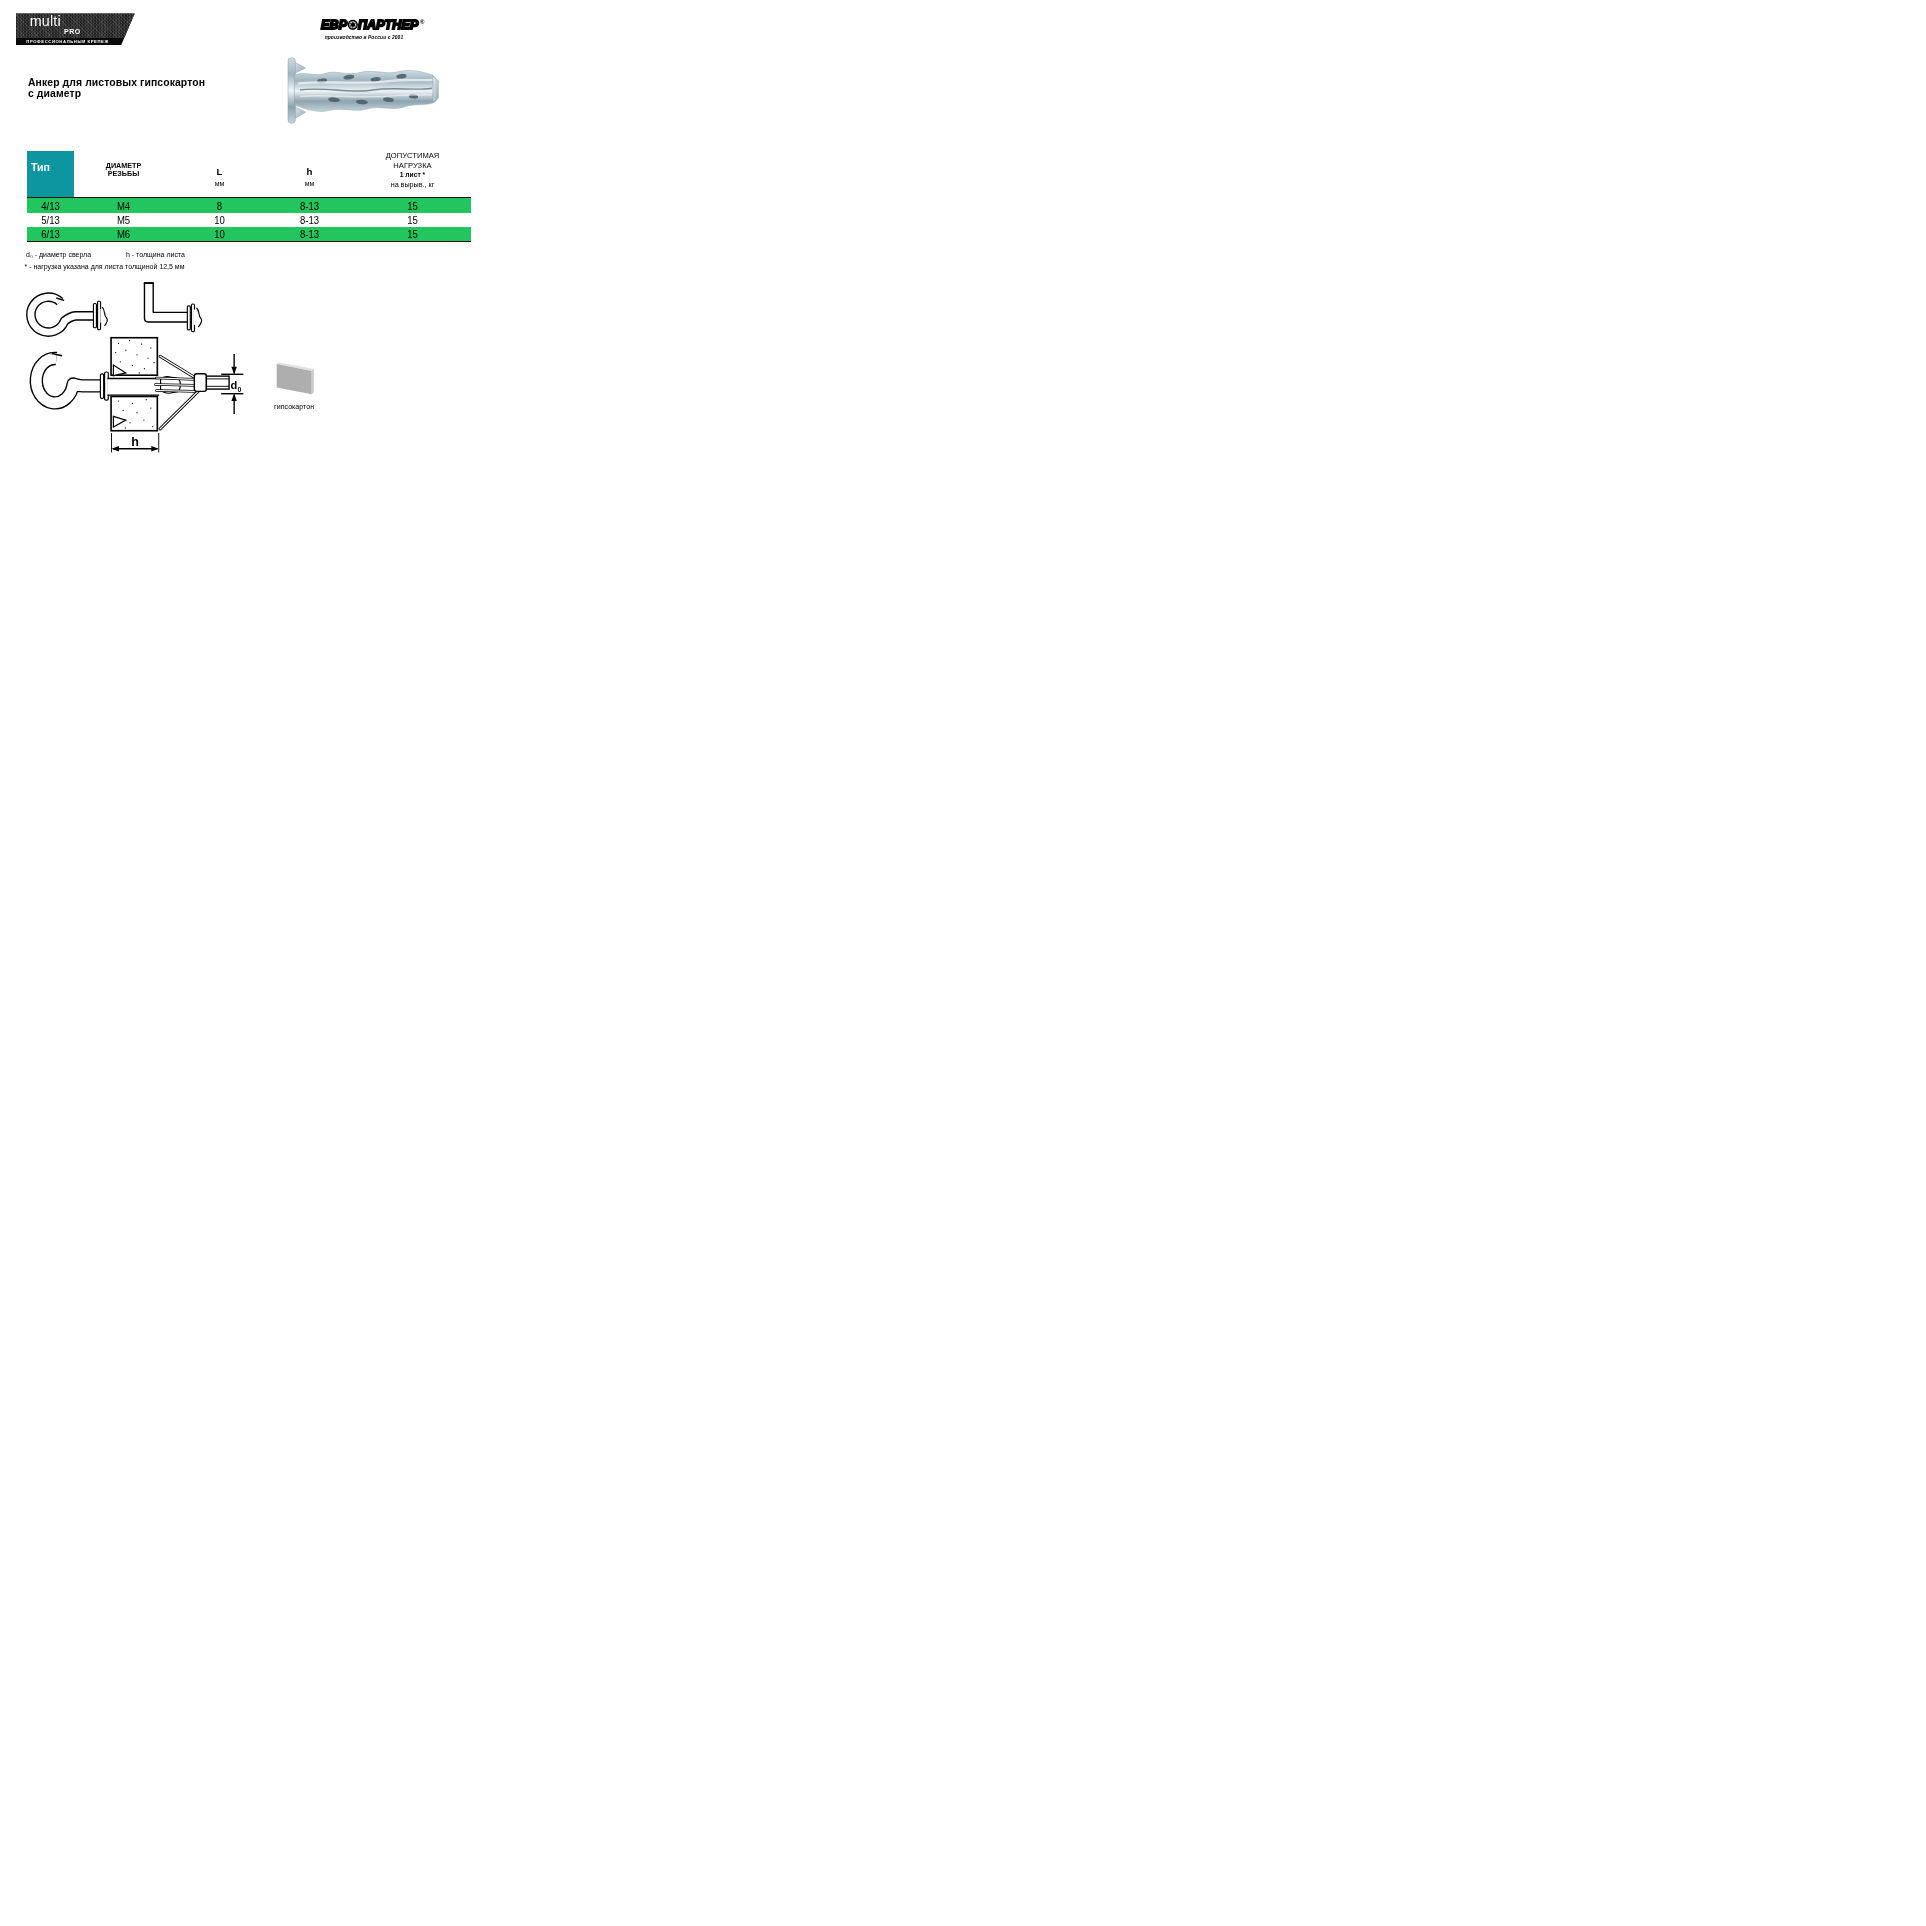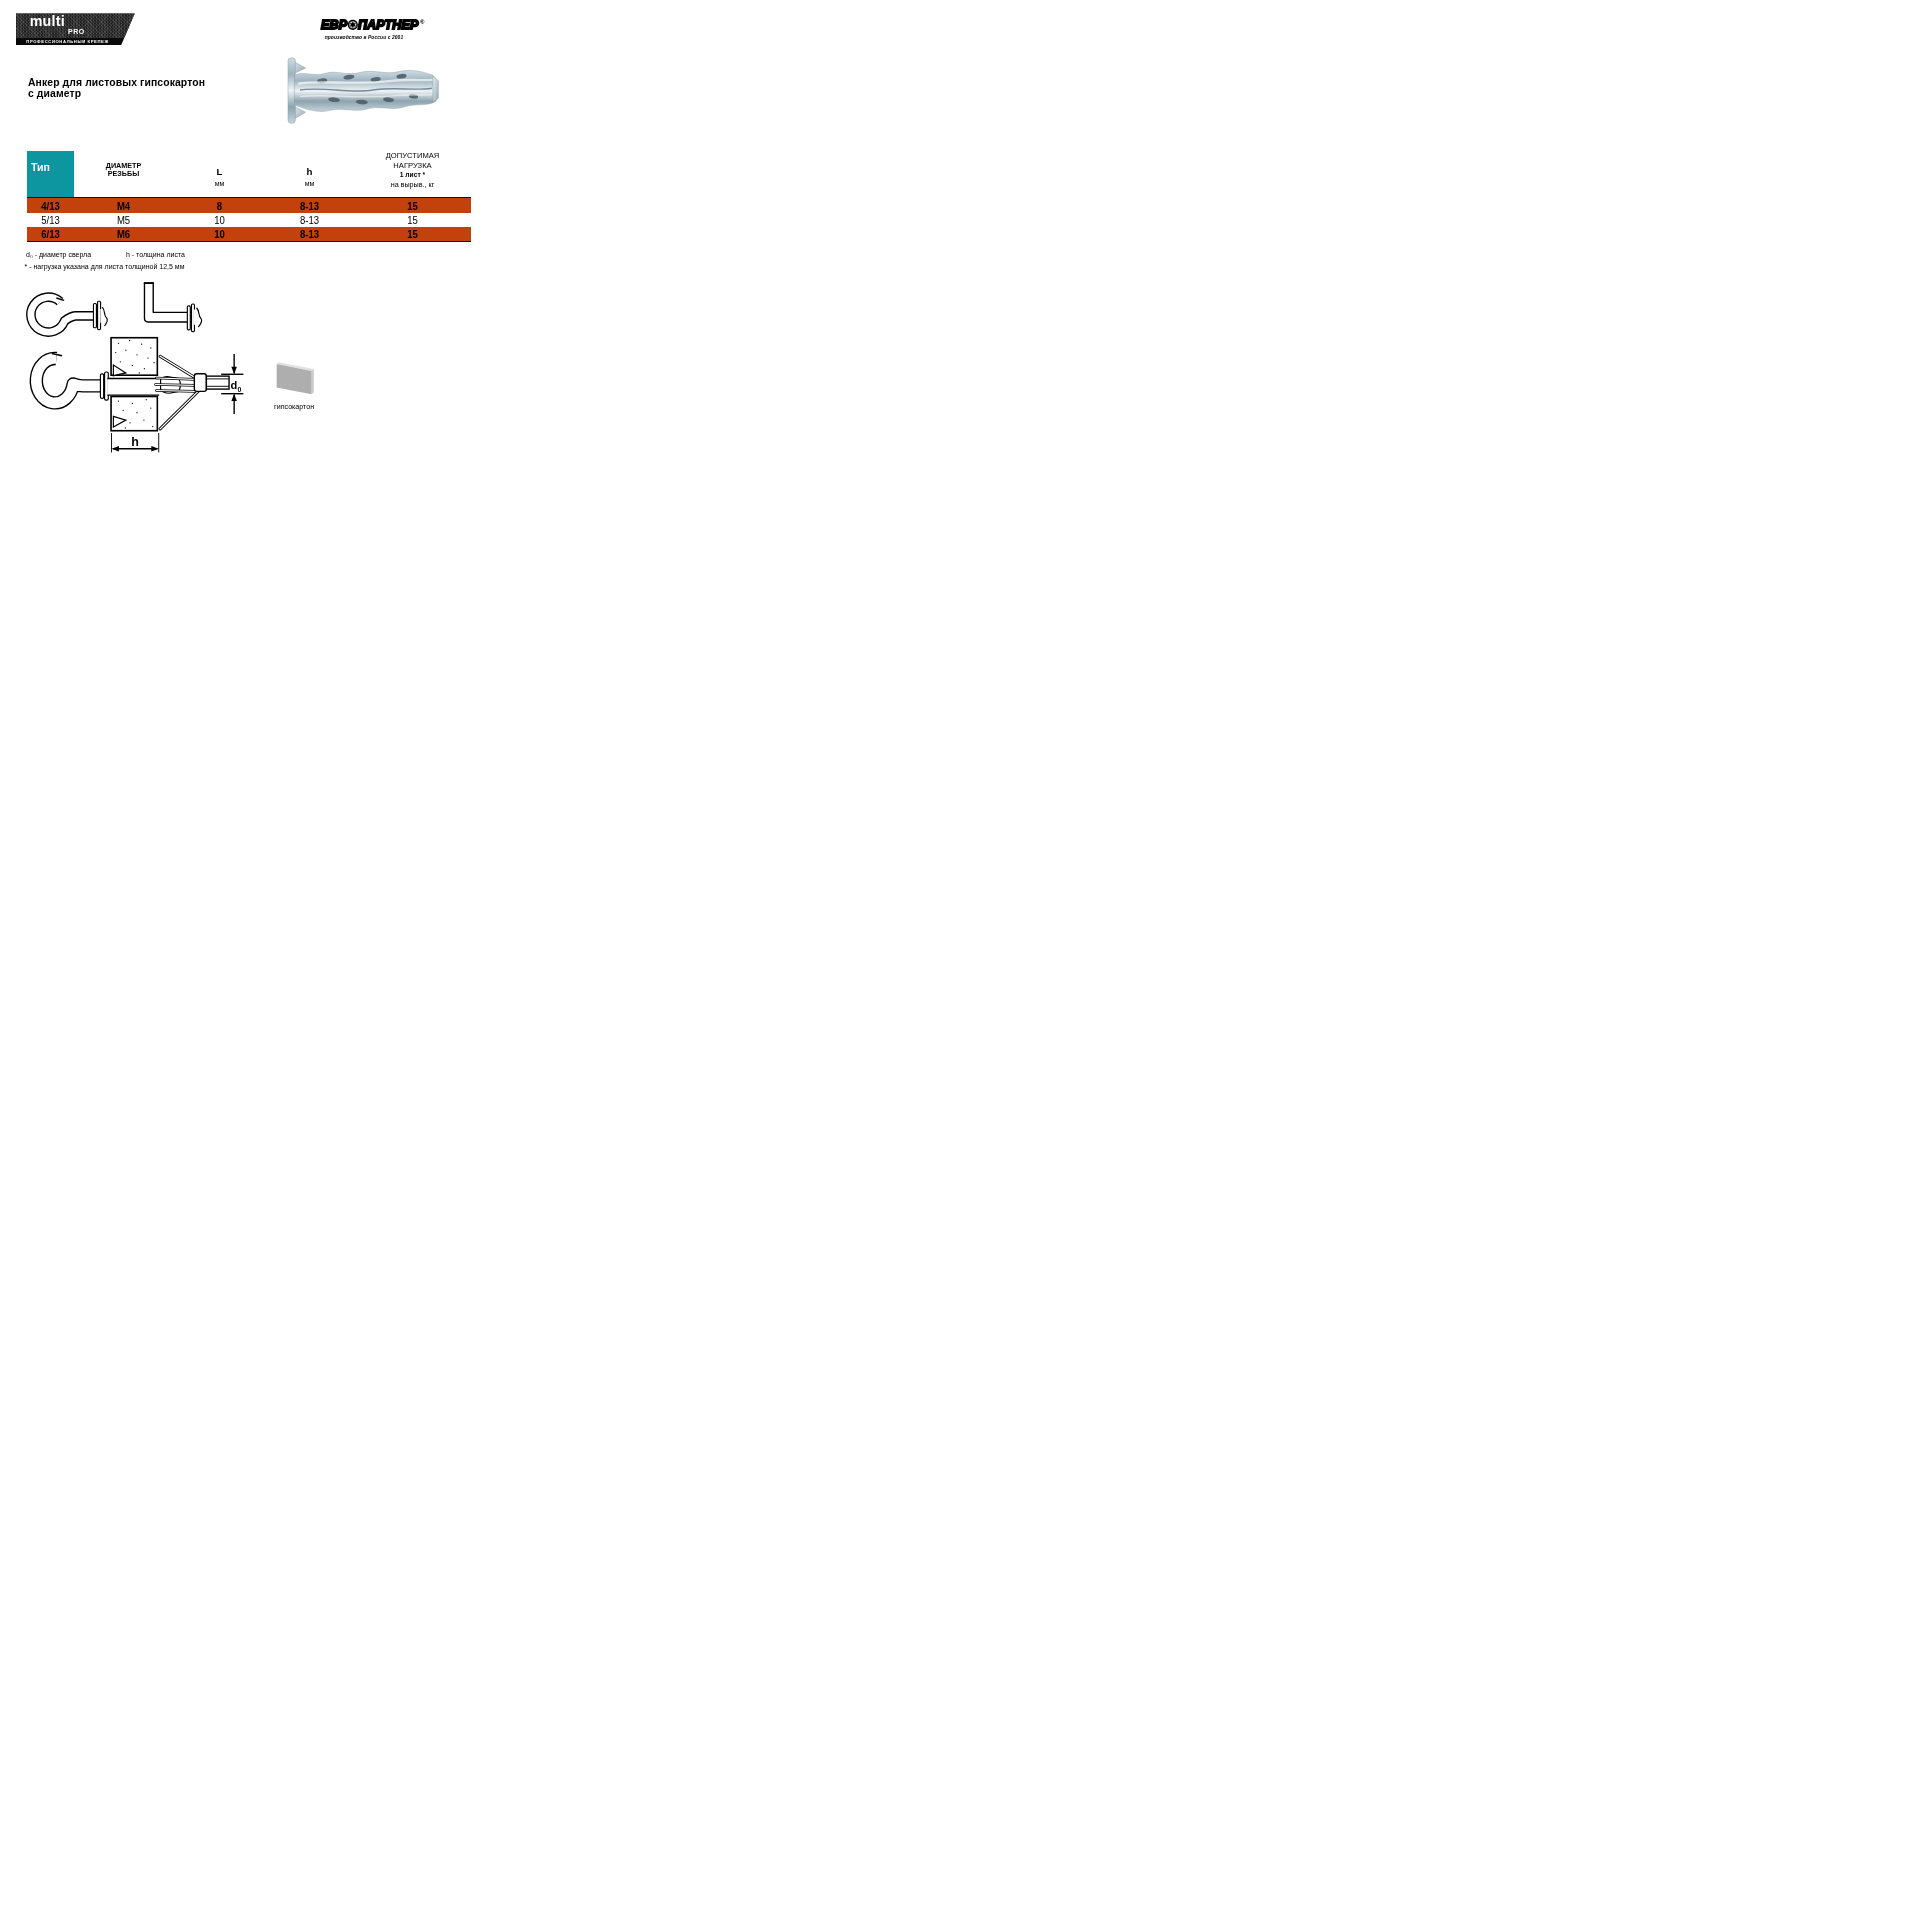--- a/index.html
+++ b/index.html
@@ -9,21 +9,21 @@
 
   
   .mlogo{left:15.7px;top:13.4px;width:119px;height:32px;
          clip-path:polygon(0 0,100% 0,88.5% 100%,0 100%);}
   .mlogo-tex{position:absolute;left:0;top:0;right:0;height:25px;background-color:#262626;
     background-image:
       repeating-linear-gradient(45deg,rgba(255,255,255,.10) 0 0.9px,transparent 0.9px 2.3px),
       repeating-linear-gradient(-45deg,rgba(255,255,255,.07) 0 0.9px,transparent 0.9px 2.3px),
       repeating-linear-gradient(90deg,#1c1c1c 0 1.4px,#303030 1.4px 2.8px);
     display:flex;align-items:flex-end;padding-left:14px;box-sizing:border-box;}
-  .mlogo-multi{color:#fff;font-weight:bold;font-size:14.3px;line-height:1;letter-spacing:0.2px;margin-bottom:10px;}
+  .mlogo-multi{color:#fff;font-weight:normal;font-size:14.3px;line-height:1;letter-spacing:0.2px;margin-bottom:10px;}
   .mlogo-pro{color:#fff;font-weight:bold;font-size:7px;line-height:1;margin:0 0 3.7px 3.2px;letter-spacing:0.5px;}
   .mlogo-strip{position:absolute;left:0;bottom:0;right:0;height:7.4px;background:#0a0a0a;
     color:#fff;font-size:4.2px;font-weight:bold;letter-spacing:0.6px;line-height:7.4px;padding-left:10.6px;}
 
   
   .eplogo{left:321px;top:18.5px;width:133px;}
   .ep-name{font-weight:bold;font-style:italic;font-size:12.5px;line-height:1.1;color:#fff;
     -webkit-text-stroke:1.8px #000;letter-spacing:0.2px;white-space:nowrap;display:flex;align-items:center;}
   .ep-reg{font-size:6px;-webkit-text-stroke:0;color:#000;vertical-align:top;margin-left:1.4px;
           font-style:normal;position:relative;top:-4.2px;font-weight:bold;}
@@ -44,21 +44,21 @@
   .h-L{position:absolute;left:146px;top:15.7px;width:93px;text-align:center;font-size:9.7px;font-weight:bold;line-height:1;}
   .h-h{position:absolute;left:239px;top:15.7px;width:87px;text-align:center;font-size:9.7px;font-weight:bold;line-height:1;}
   .h-mm1{position:absolute;left:146px;top:29px;width:93px;text-align:center;font-size:7px;line-height:1;}
   .h-mm2{position:absolute;left:239px;top:29px;width:87px;text-align:center;font-size:7px;line-height:1;}
   .h-c5{position:absolute;left:327px;top:0;width:117px;text-align:center;}
   .h-c5 .b1{font-size:7.6px;font-weight:normal;line-height:9.7px;}
   .h-c5 .b2{font-size:6.7px;font-weight:bold;line-height:9.5px;}
   .h-c5 .r1{font-size:7.2px;line-height:9.5px;}
   .trow{position:relative;height:14px;}
   .trow.first{height:15.3px;}
-  .trow.odd{background:#c2410c;font-weight:bold;}
+  .trow.odd{background:#22c55e;}
   .trow .c{position:absolute;top:0;bottom:0;text-align:center;font-size:10.6px;
            display:flex;align-items:center;justify-content:center;transform:scaleX(.9);}
   .c.c1{left:0;width:47px;}  .c.c2{left:47px;width:99px;}
   .c.c3{left:146px;width:93px;} .c.c4{left:239px;width:87px;} .c.c5{left:327px;width:117px;}
   .tbot{border-bottom:1.4px solid #101010;}
 
   
   .fn{font-size:7px;line-height:1;}
 
   

